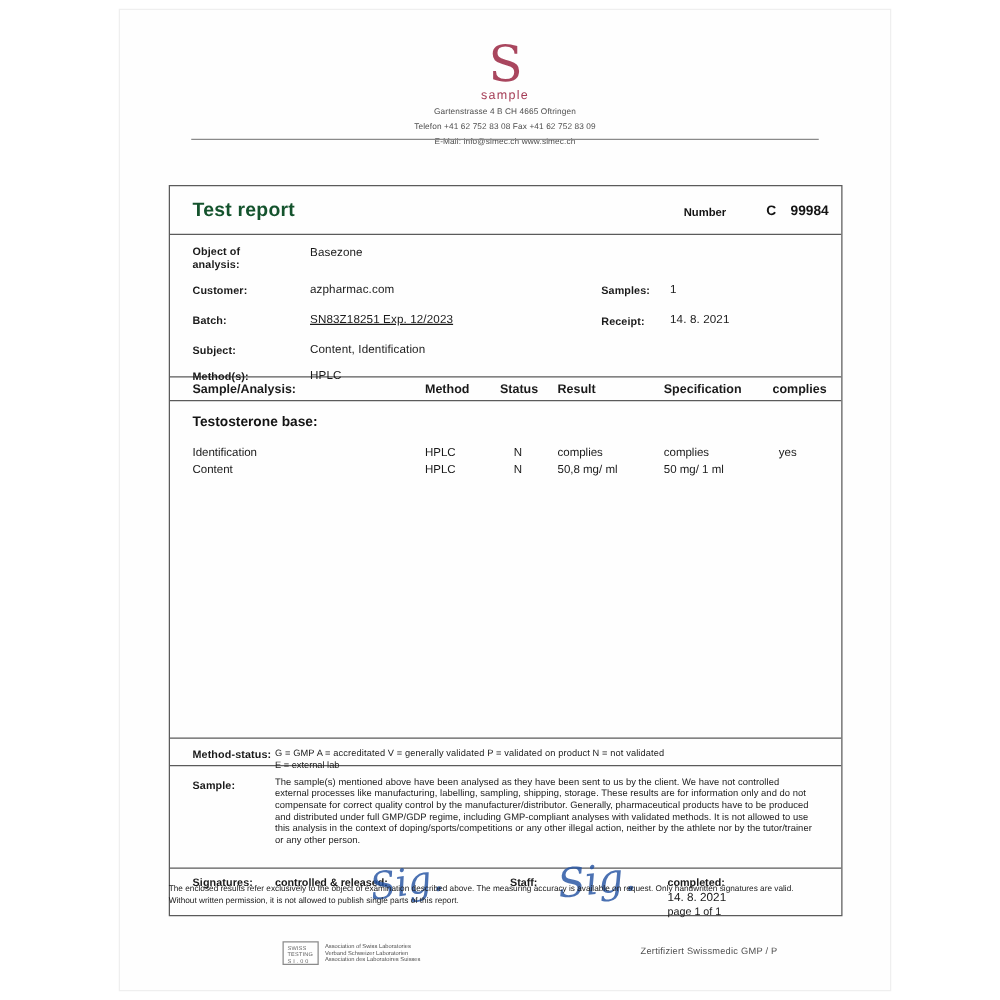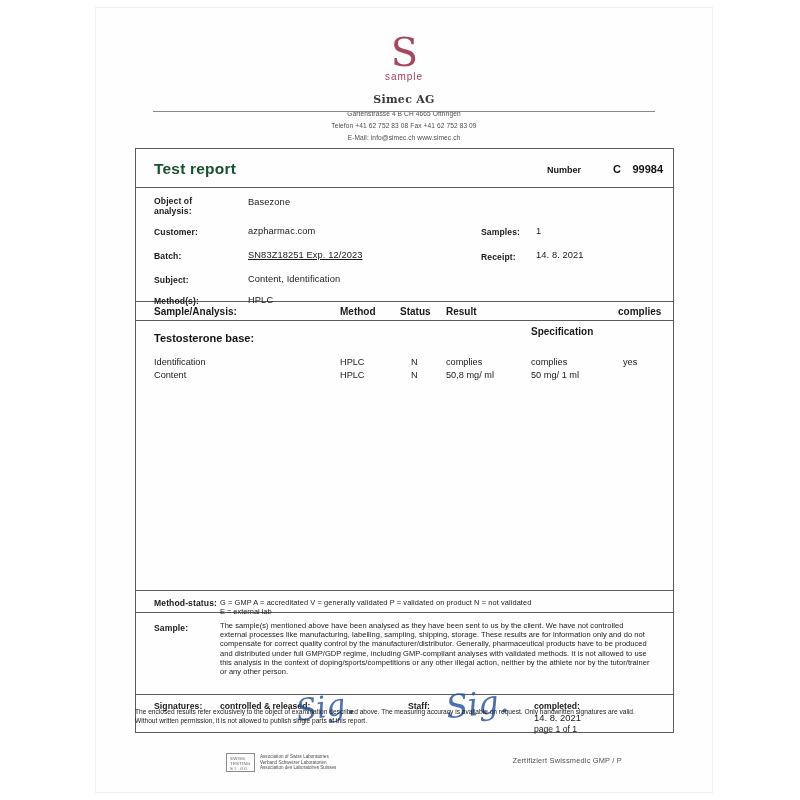--- a/index.html
+++ b/index.html
@@ -182,21 +182,21 @@
     position: absolute;
     font-size: 10px;
     font-weight: bold;
     color: #1a1a1a;
     top: 157px;
   }
   .th-sample { left: 18px; }
   .th-method { left: 204px; }
   .th-status { left: 264px; }
   .th-result { left: 310px; }
-  .th-spec   { left: 395px; margin-top: 20px; }
+  .th-spec   { left: 395px; }
   .th-comp   { left: 482px; }
 
   .group-name {
     position: absolute;
     left: 18px;
     top: 183px;
     font-size: 11px;
     font-weight: bold;
     color: #141414;
   }
@@ -349,21 +349,20 @@
 </style>
 </head>
 <body>
 
 <div class="page">
   <div class="sheet">
 
     <div class="letterhead">
       <div class="logo-mark">S</div>
       <div class="logo-word">sample</div>
-      <div class="company">Simec AG</div>
       <div class="addr">Gartenstrasse 4 B  CH 4665 Oftringen</div>
       <div class="addr">Telefon +41 62 752 83 08  Fax +41 62 752 83 09</div>
       <div class="addr">E-Mail: info@simec.ch    www.simec.ch</div>
     </div>
     <div class="rule-top"></div>
 
     <div class="frame">
 
       <div class="divider d1"></div>
       <div class="divider d2"></div>

